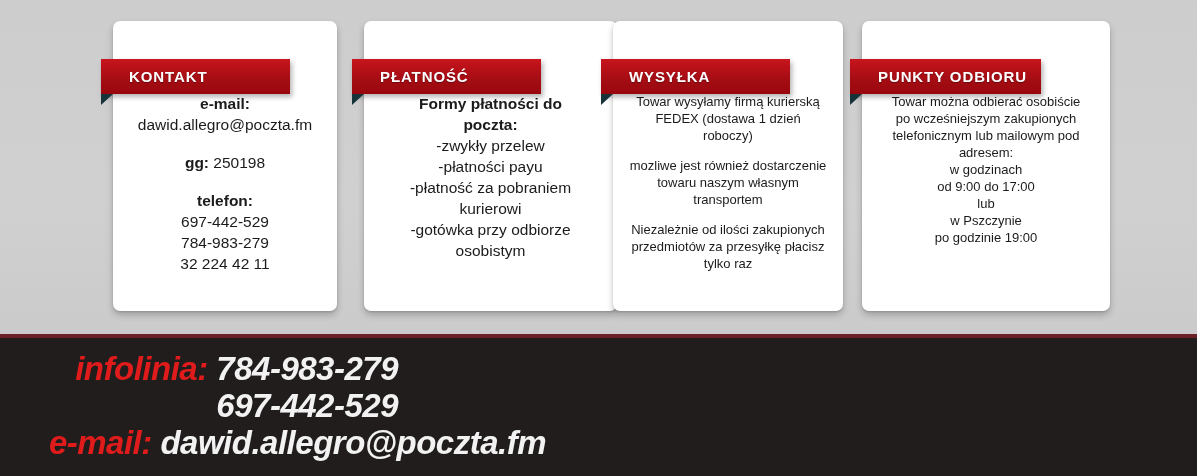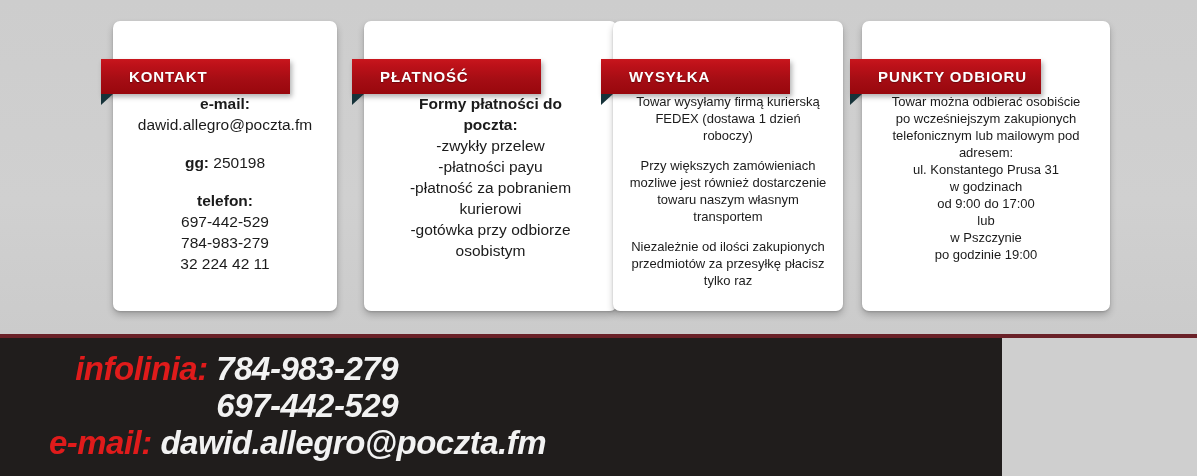--- a/index.html
+++ b/index.html
@@ -105,21 +105,21 @@
     width: 1197px;
     height: 4px;
     background: #6a2128;
   }
 
   
   .footer {
     position: absolute;
     left: 0;
     top: 338px;
-    width: 1002px;
+    width: 1197px;
     height: 138px;
     background: #201d1c;
   }
 
   .footer-contact {
     position: absolute;
     left: 0;
     top: 12px;
     width: 560px;
     font-weight: bold;
@@ -169,38 +169,36 @@
       <p class="t-big">osobistym</p>
     </div>
   </div>
 
   <div class="card card-3">
     <div class="card-body">
       <p class="t-small">Towar wysyłamy firmą kurierską</p>
       <p class="t-small">FEDEX (dostawa 1 dzień</p>
       <p class="t-small">roboczy)</p>
       <div class="spacer-sm"></div>
-      <p class="t-small">Przy większych zamówieniach</p>
       <p class="t-small">mozliwe jest również dostarczenie</p>
       <p class="t-small">towaru naszym własnym</p>
       <p class="t-small">transportem</p>
       <div class="spacer-sm"></div>
       <p class="t-small">Niezależnie od ilości zakupionych</p>
       <p class="t-small">przedmiotów za przesyłkę płacisz</p>
       <p class="t-small">tylko raz</p>
     </div>
   </div>
 
   <div class="card card-4">
     <div class="card-body">
       <p class="t-small">Towar można odbierać osobiście</p>
       <p class="t-small">po wcześniejszym zakupionych</p>
       <p class="t-small">telefonicznym lub mailowym pod</p>
       <p class="t-small">adresem:</p>
-      <p class="t-small">ul. Konstantego Prusa 31</p>
       <p class="t-small">w godzinach</p>
       <p class="t-small">od 9:00 do 17:00</p>
       <p class="t-small">lub</p>
       <p class="t-small">w Pszczynie</p>
       <p class="t-small">po godzinie 19:00</p>
     </div>
   </div>
 
   <div class="ribbon ribbon-1">
     <span class="ribbon-label">KONTAKT</span>

